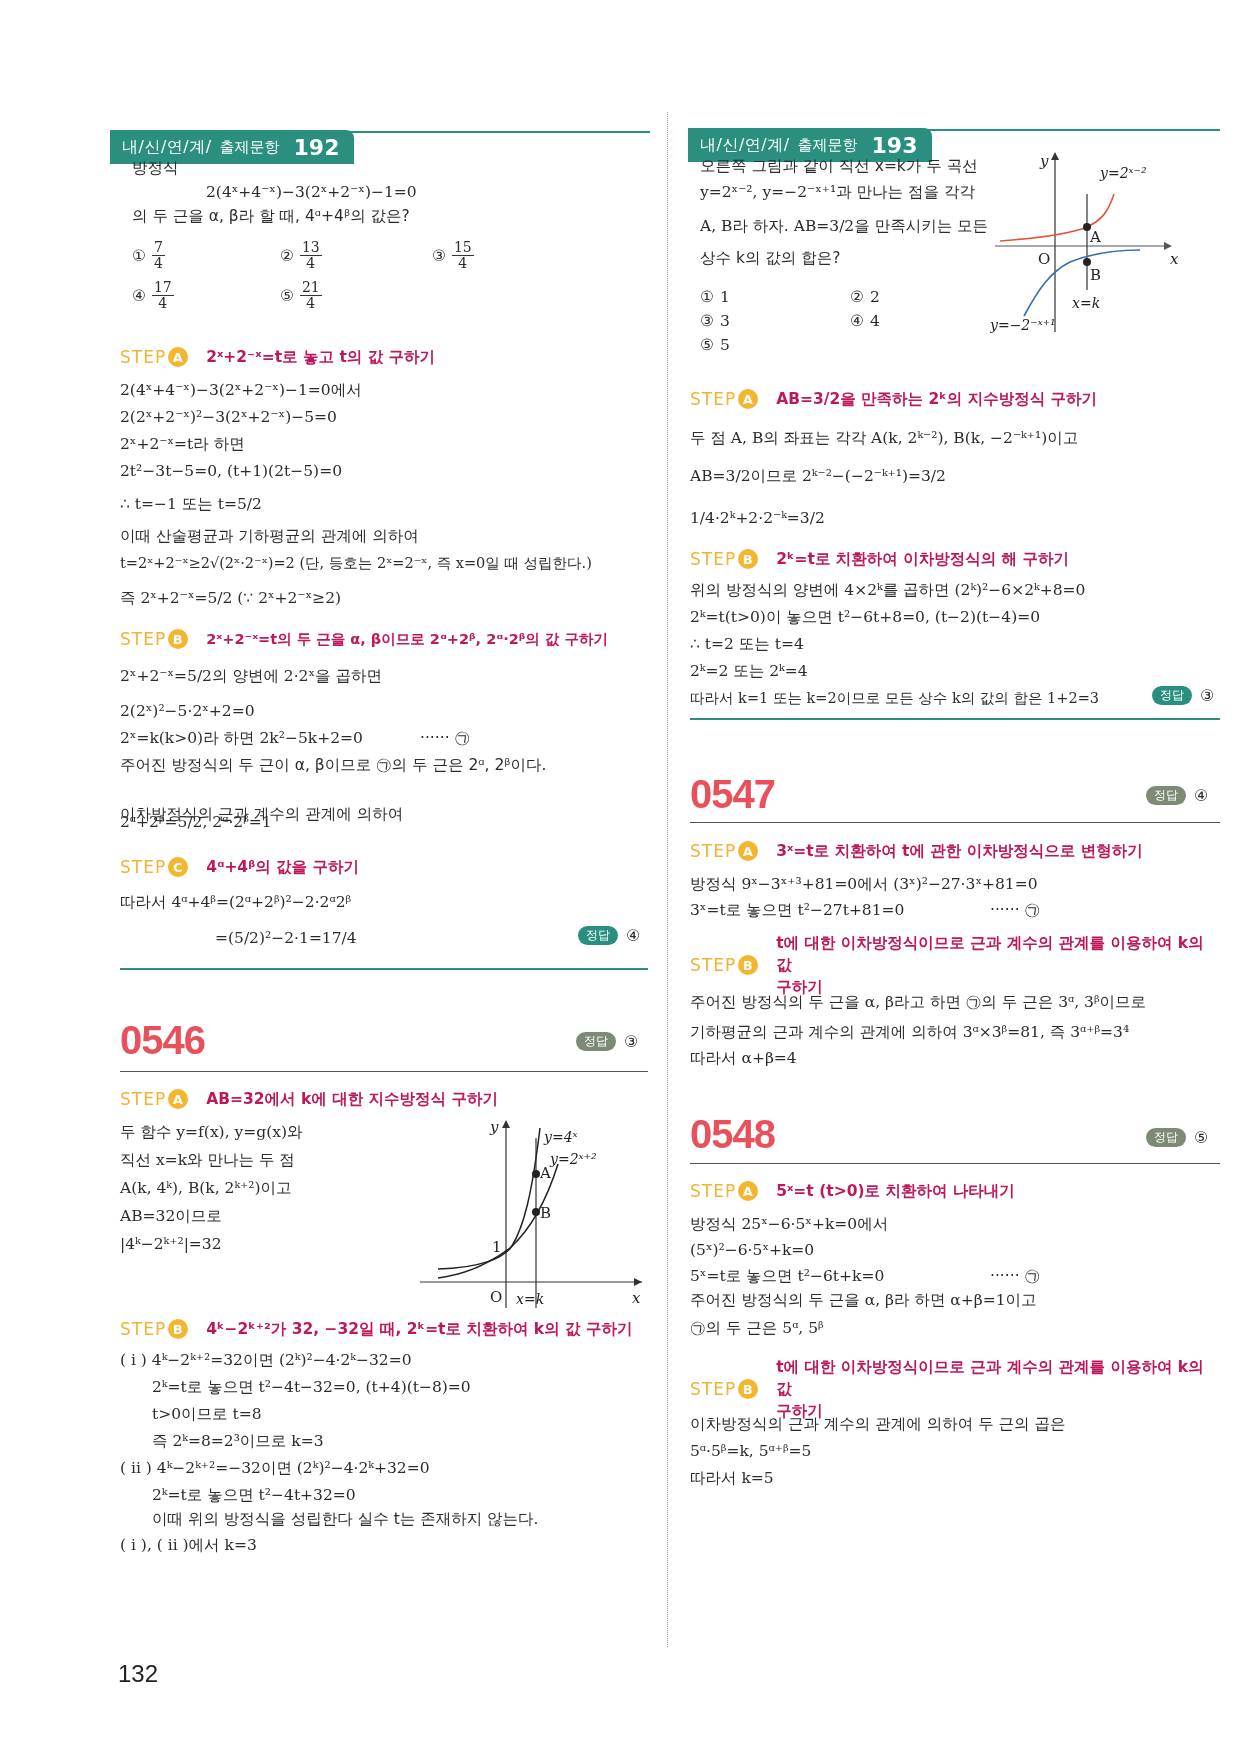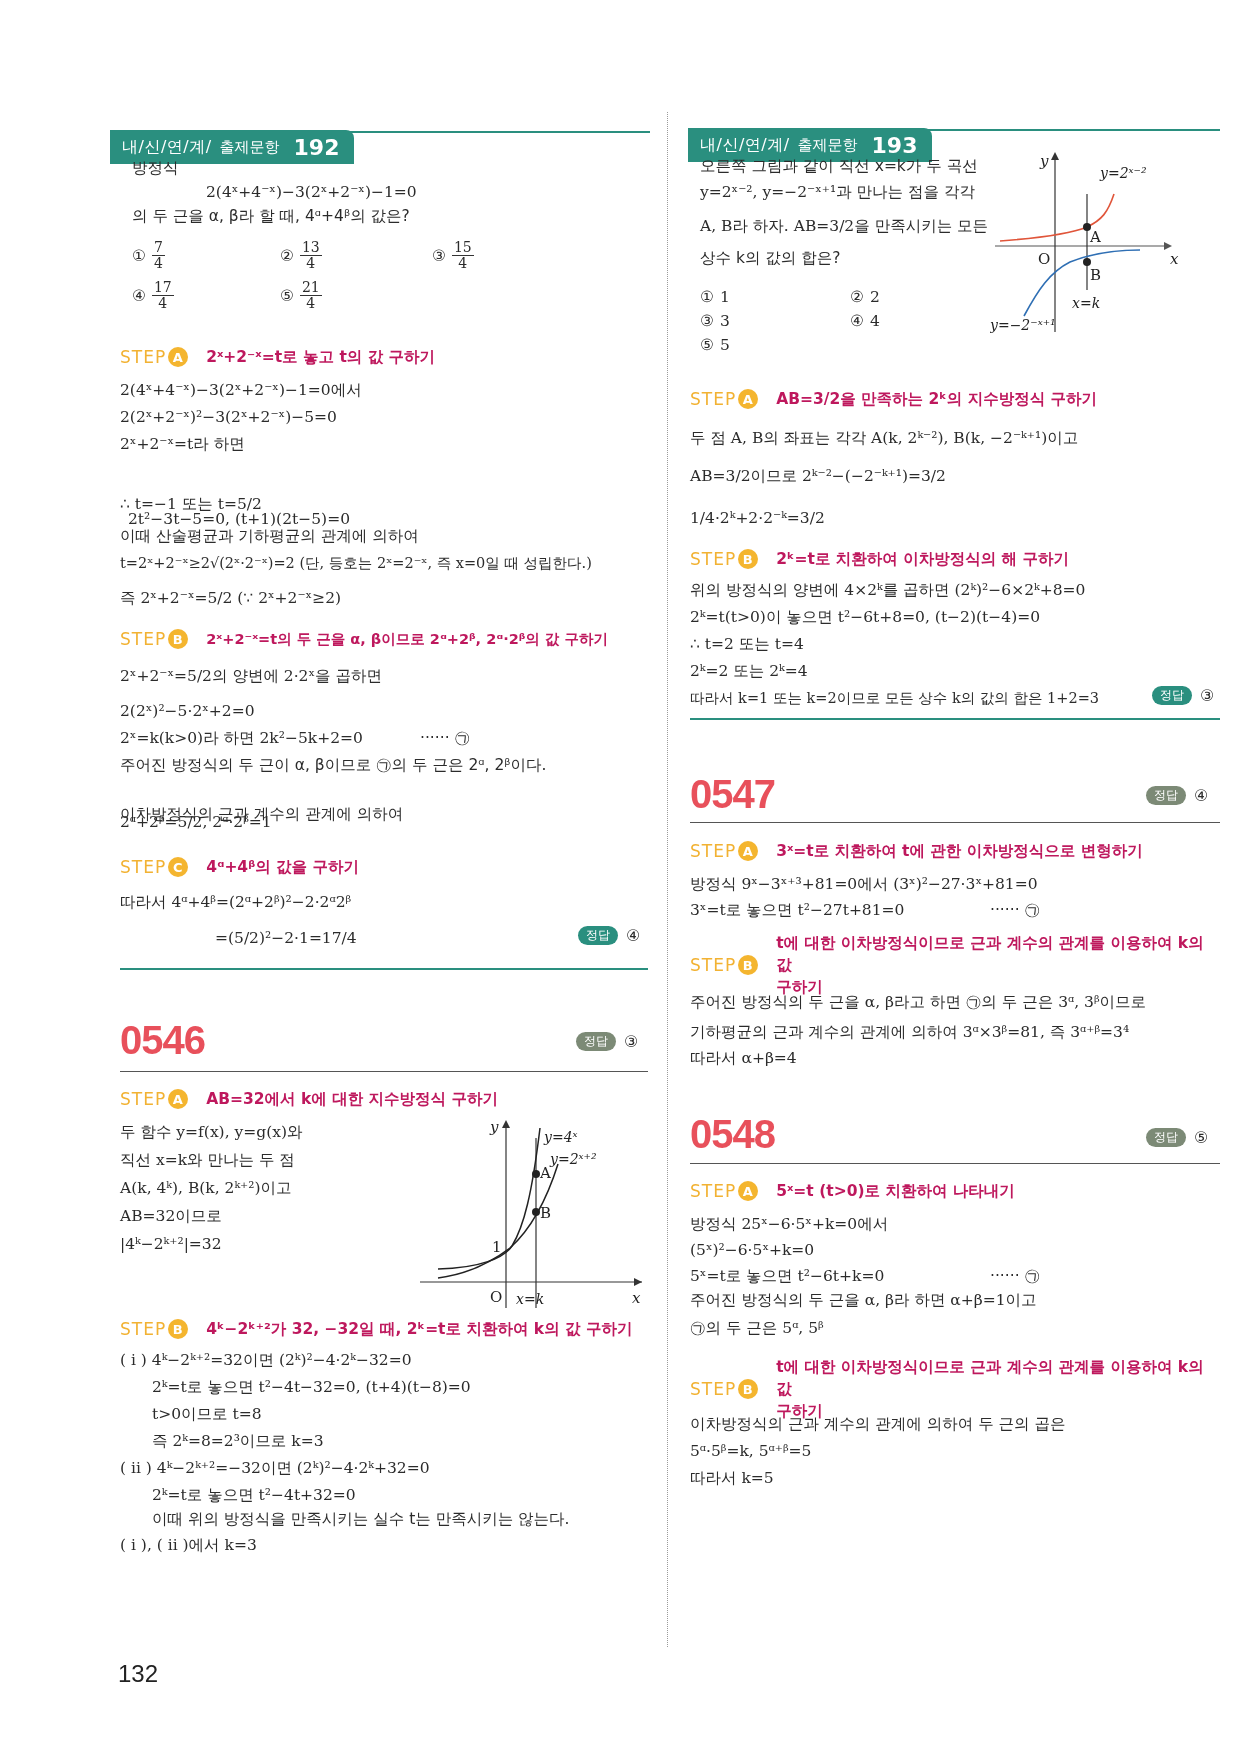--- a/index.html
+++ b/index.html
@@ -107,21 +107,21 @@
   <div class="step" style="top:346px; left:0;">
     <span class="step-label">
         <span>STEP</span>
         <span class="step-circle">A</span>
       </span>
     <span class="step-title">2ˣ+2⁻ˣ=t로 놓고 t의 값 구하기</span>
   </div>
   <div class="abs txt math" style="top:380px; left:0;">2(4ˣ+4⁻ˣ)−3(2ˣ+2⁻ˣ)−1=0에서</div>
   <div class="abs txt math" style="top:407px; left:0;">2(2ˣ+2⁻ˣ)²−3(2ˣ+2⁻ˣ)−5=0</div>
   <div class="abs txt math" style="top:434px; left:0;">2ˣ+2⁻ˣ=t라 하면</div>
-  <div class="abs txt math" style="top:461px; left:8px;margin-top:48px;">2t²−3t−5=0, (t+1)(2t−5)=0</div>
+  <div class="abs txt math" style="top:461px; left:0;">2t²−3t−5=0, (t+1)(2t−5)=0</div>
   <div class="abs txt math" style="top:494px; left:0;">∴ t=−1 또는 t=5/2</div>
   <div class="abs txt" style="top:526px; left:0;">이때 산술평균과 기하평균의 관계에 의하여</div>
   <div class="abs txt math" style="top:553px; left:0; font-size:14.5px;">t=2ˣ+2⁻ˣ≥2√(2ˣ·2⁻ˣ)=2 (단, 등호는 2ˣ=2⁻ˣ, 즉 x=0일 때 성립한다.)</div>
   <div class="abs txt math" style="top:588px; left:0;">즉 2ˣ+2⁻ˣ=5/2 (∵ 2ˣ+2⁻ˣ≥2)</div>
 
   <div class="step" style="top:628px; left:0;">
     <span class="step-label">
         <span>STEP</span>
         <span class="step-circle">B</span>
       </span>
@@ -197,21 +197,21 @@
         <span class="step-circle">B</span>
       </span>
     <span class="step-title">4ᵏ−2ᵏ⁺²가 32, −32일 때, 2ᵏ=t로 치환하여 k의 값 구하기</span>
   </div>
   <div class="abs txt math" style="top:1350px; left:0;">( i ) 4ᵏ−2ᵏ⁺²=32이면 (2ᵏ)²−4·2ᵏ−32=0</div>
   <div class="abs txt math" style="top:1377px; left:32px;">2ᵏ=t로 놓으면 t²−4t−32=0, (t+4)(t−8)=0</div>
   <div class="abs txt math" style="top:1404px; left:32px;">t&gt;0이므로 t=8</div>
   <div class="abs txt math" style="top:1431px; left:32px;">즉 2ᵏ=8=2³이므로 k=3</div>
   <div class="abs txt math" style="top:1458px; left:0;">( ii ) 4ᵏ−2ᵏ⁺²=−32이면 (2ᵏ)²−4·2ᵏ+32=0</div>
   <div class="abs txt math" style="top:1485px; left:32px;">2ᵏ=t로 놓으면 t²−4t+32=0</div>
-  <div class="abs txt" style="top:1509px; left:32px;">이때 위의 방정식을 만족시키는 실수 t는 만족시키는 않는다.</div>
+  <div class="abs txt" style="top:1509px; left:32px;">이때 위의 방정식을 성립한다 실수 t는 존재하지 않는다.</div>
   <div class="abs txt math" style="top:1535px; left:0;">( i ), ( ii )에서 k=3</div>
 </div>
 
 <div class="col col-right">
 
   <div class="banner-wrap" style="top:116px; left:-2px; width:532px;">
     <div class="banner">
       <span class="b-tag">내/신/연/계/</span>
       <span class="b-title">출제문항</span>
       <span class="b-num">193</span>

